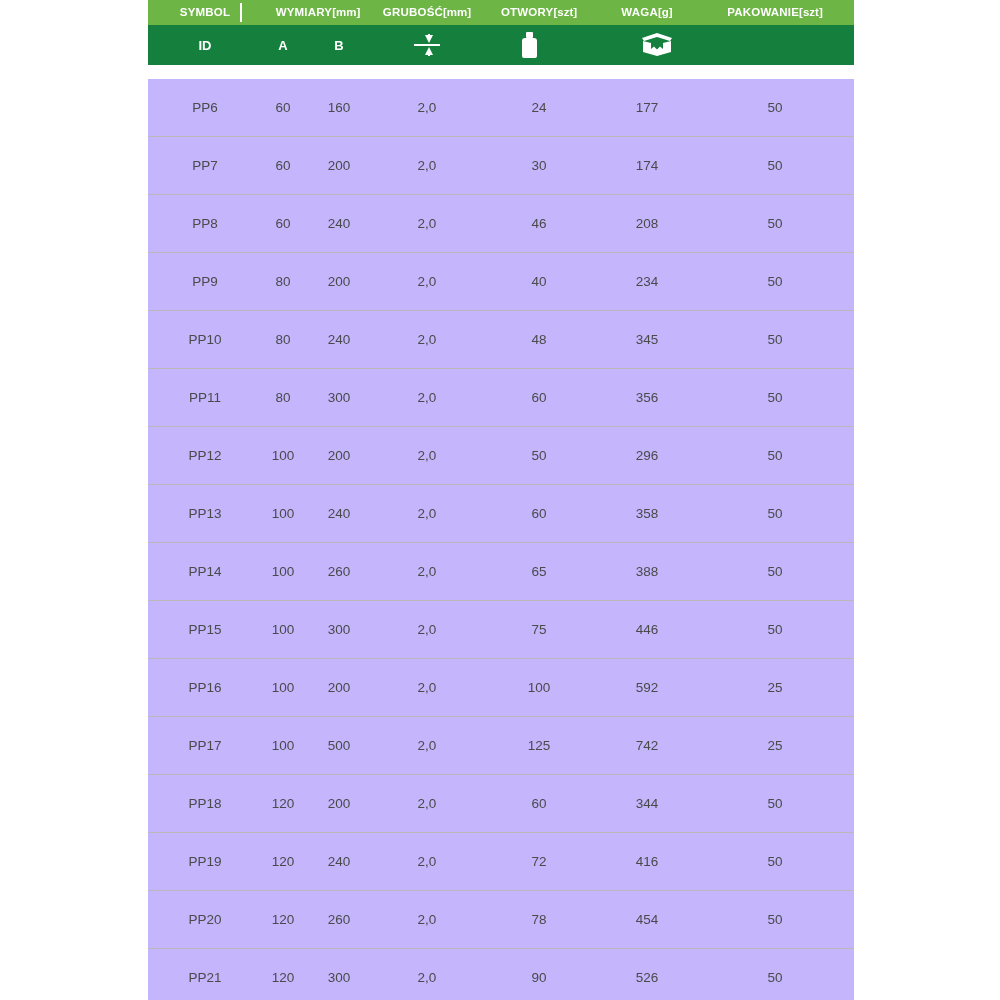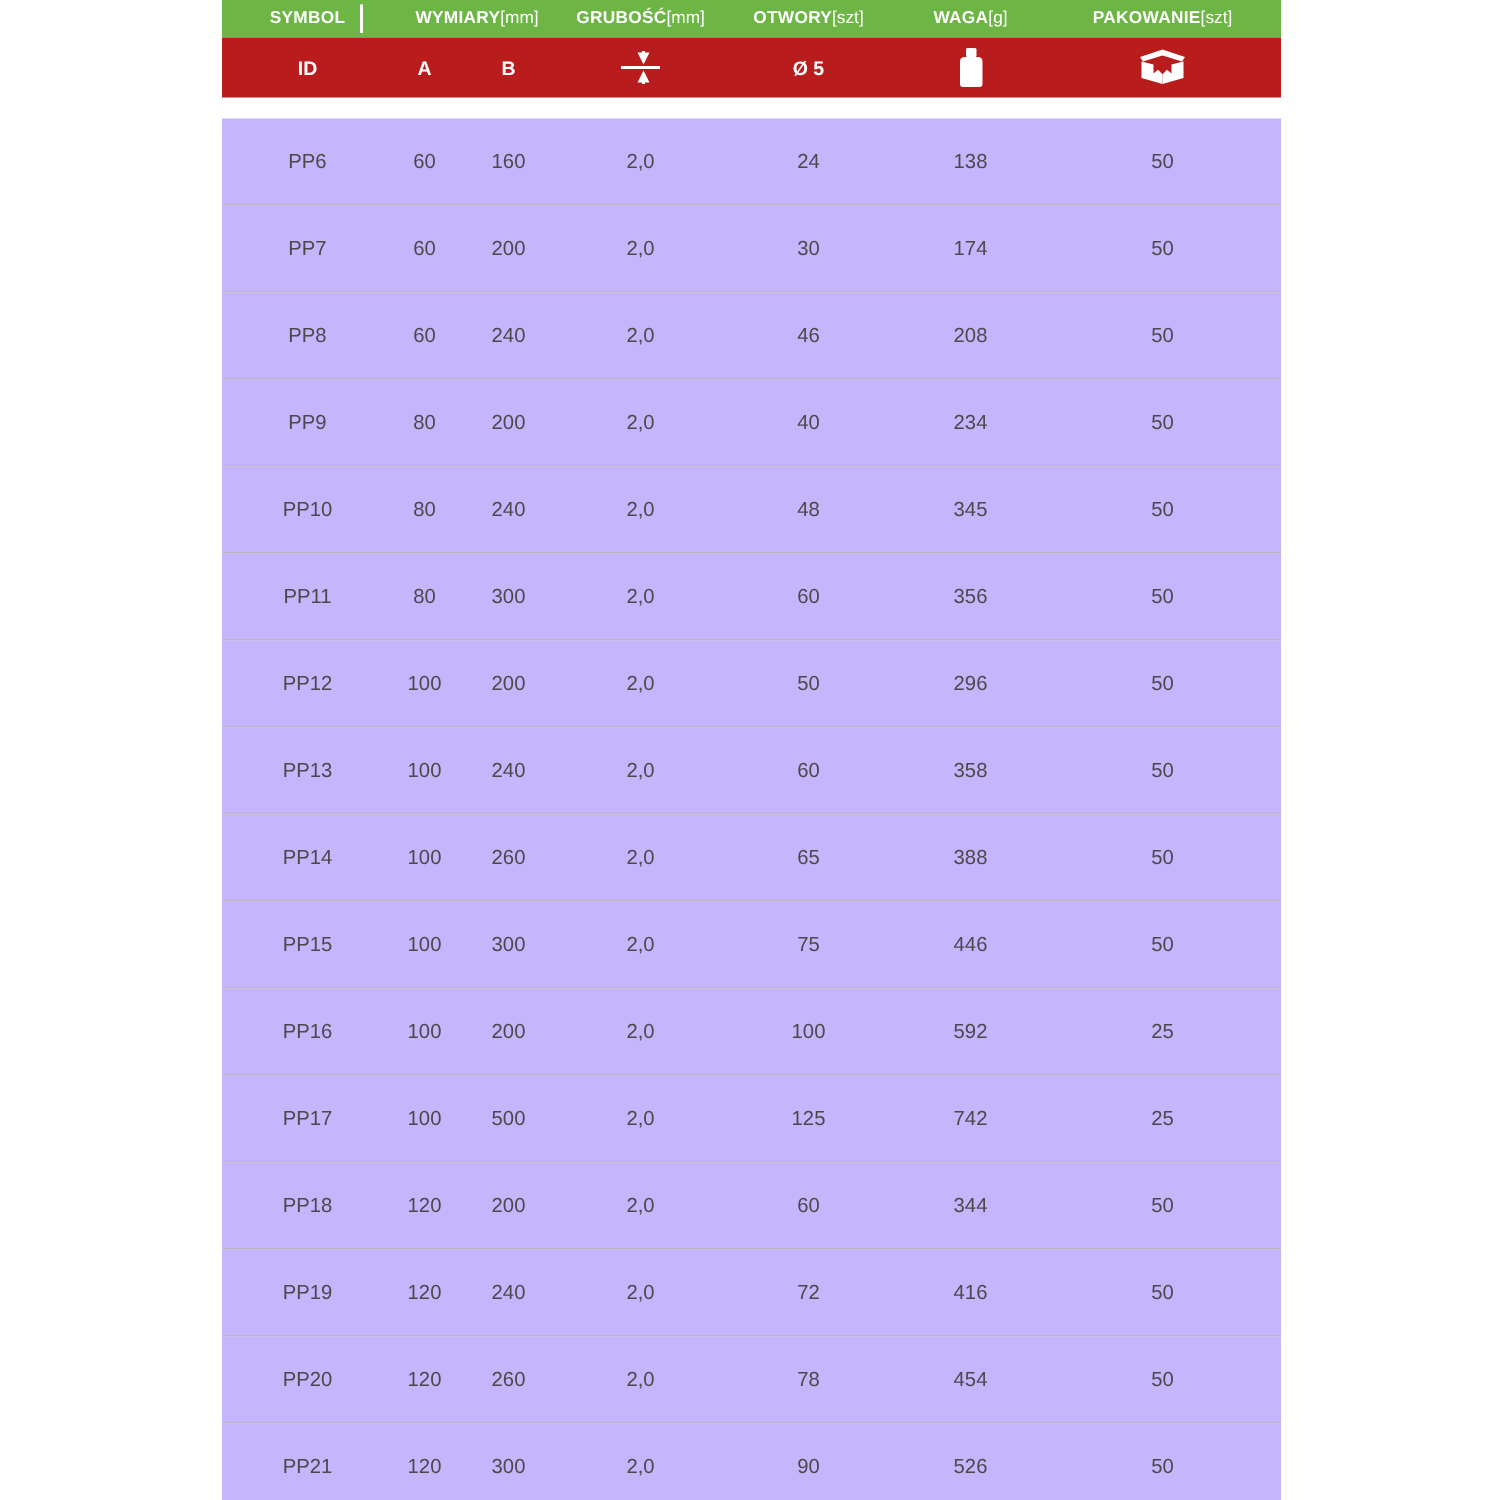--- a/index.html
+++ b/index.html
@@ -40,38 +40,38 @@
     color: #ffffff;
     font-size: 11.5px;
     font-weight: bold;
     letter-spacing: 0.2px;
     text-align: center;
     white-space: nowrap;
     line-height: 25px;
     position: relative;
   }
   .head-green .cell .unit {
-    font-weight: normal;
+    font-weight: bold;
     letter-spacing: 0;
     margin-top: 36px;
   }
   .sym-divider {
     position: absolute;
     left: 92px;
     top: 3px;
     width: 2px;
     height: 19px;
     background: #ffffff;
   }
 
   
   .head-dark {
     display: flex;
     height: 40px;
-    background: #b91c1c;
+    background: #15803d;
     align-items: center;
   }
   .head-dark .cell {
     color: #ffffff;
     font-size: 13px;
     font-weight: bold;
     text-align: center;
     white-space: nowrap;
     display: flex;
     align-items: center;
@@ -185,21 +185,20 @@
       <div class="cell c-b">B</div>
       <div class="cell c-thick">
         <span class="icon icon-thickness">
           <span class="stem-t"></span>
           <span class="arr-up"></span>
           <span class="bar"></span>
           <span class="arr-dn"></span>
           <span class="stem-b"></span>
         </span>
       </div>
-      <div class="cell c-holes">Ø 5</div>
       <div class="cell c-weight">
         <span class="icon icon-weight">
           <span class="neck"></span>
           <span class="body"></span>
         </span>
       </div>
       <div class="cell c-pack">
         <span class="icon icon-box">
           <svg width="34" height="26" viewBox="0 0 34 26" xmlns="http://www.w3.org/2000/svg">
             <path d="M17 1 L32 6 L30 9 L17 5 L4 9 L2 6 Z" fill="#ffffff"></path>
@@ -211,21 +210,21 @@
     </div>
 
     <div class="rows-wrap">
 
       <div class="row">
         <div class="cell c-symbol">PP6</div>
         <div class="cell c-a">60</div>
         <div class="cell c-b">160</div>
         <div class="cell c-thick">2,0</div>
         <div class="cell c-holes">24</div>
-        <div class="cell c-weight">138</div>
+        <div class="cell c-weight">177</div>
         <div class="cell c-pack">50</div>
       </div>
 
       <div class="row">
         <div class="cell c-symbol">PP7</div>
         <div class="cell c-a">60</div>
         <div class="cell c-b">200</div>
         <div class="cell c-thick">2,0</div>
         <div class="cell c-holes">30</div>
         <div class="cell c-weight">174</div>

